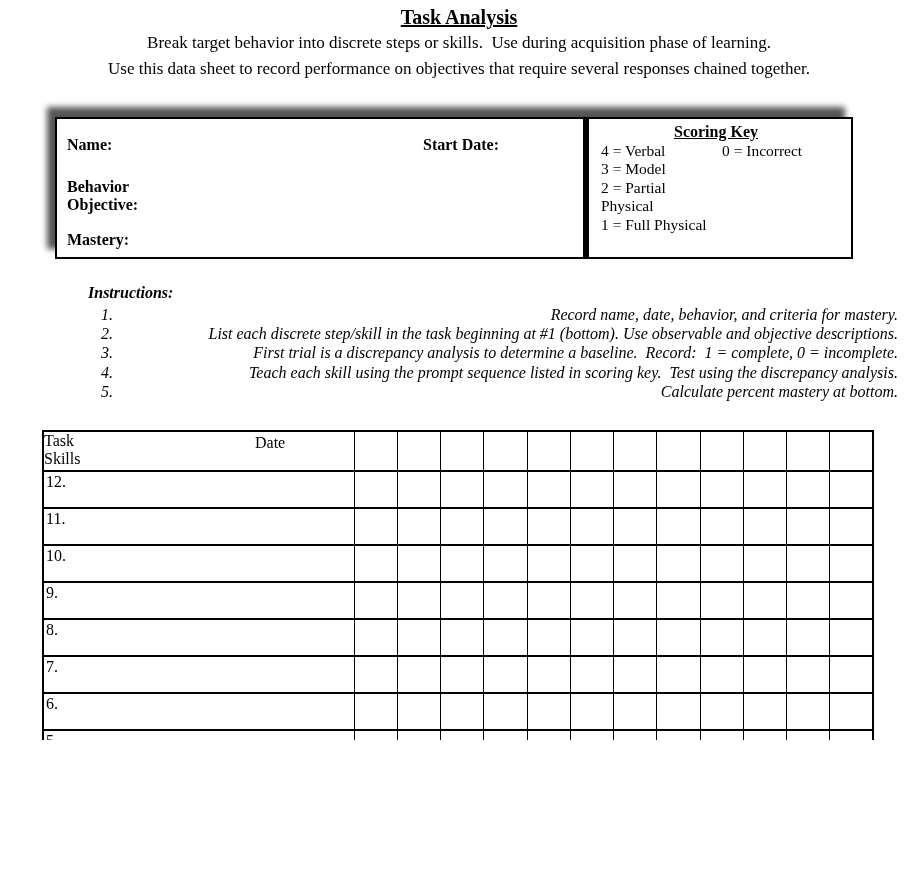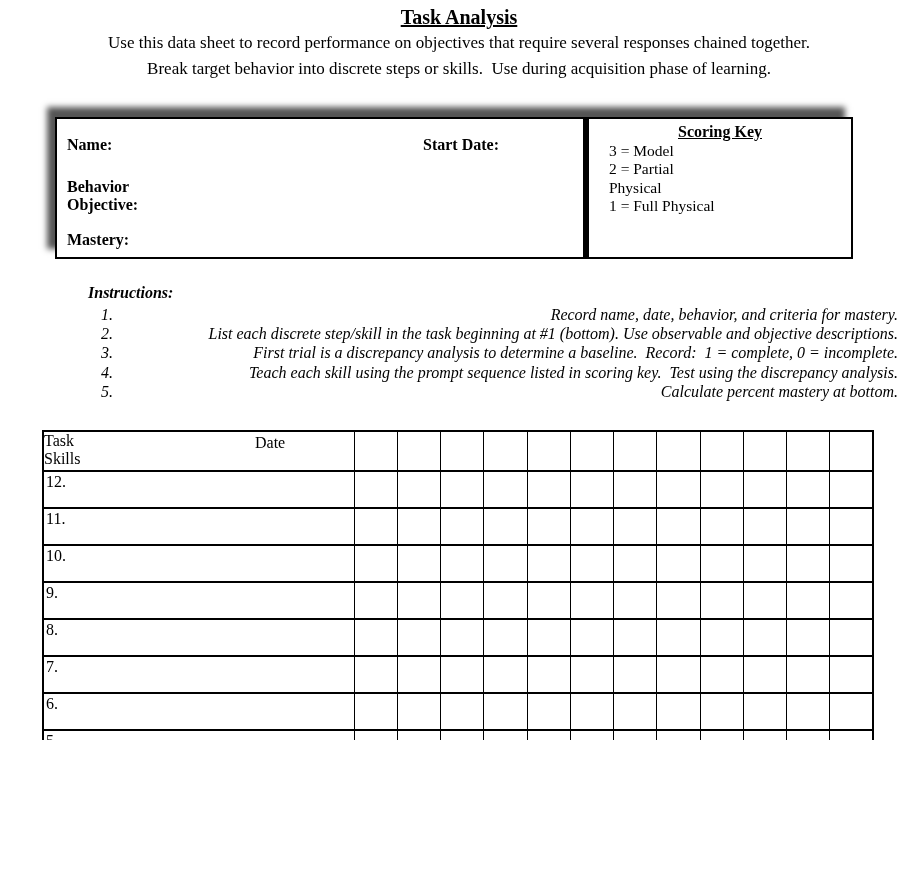--- a/index.html
+++ b/index.html
@@ -38,21 +38,21 @@
     display:flex;
   }
   .info-left{position:relative;width:526px;}
   .field-label{position:absolute;font-weight:bold;font-size:16px;line-height:18px;}
   .pos-name{left:10px;top:17px;}
   .pos-startdate{left:366px;top:17px;}
   .pos-behavior{left:10px;top:59px;}
   .pos-objective{left:10px;top:77px;}
   .pos-mastery{left:10px;top:112px;}
   .divider{width:6px;background:var(--c-border);}
-  .info-right{flex:1;padding:3px 6px 0 20px;font-size:15.5px;}
+  .info-right{flex:1;padding:3px 6px 0 12px;font-size:15.5px;}
   .sk-title{
     text-align:center;font-weight:bold;text-decoration:underline;
     font-size:16px;line-height:20px;margin-right:14px;
   }
   .sk-row{line-height:18.4px;white-space:pre-wrap;}
   .sk-left{display:inline-block;width:121px;white-space:pre-wrap;}
   
   .instructions{position:absolute;left:88px;top:283px;width:810px;font-style:italic;}
   .inst-heading{font-weight:bold;font-size:16px;line-height:20px;}
   .instructions ol{
@@ -84,35 +84,36 @@
     padding:1px 0 0 2px;line-height:18px;
   }
 </style>
 </head>
 <body>
 
 <div class="page">
 
   <div class="doc-header">
     <h1 class="title">Task Analysis</h1>
+    <p class="desc">Break target behavior into discrete steps or skills.  Use during acquisition phase of learning.</p>
     <p class="desc">Use this data sheet to record performance on objectives that require several responses chained together.</p>
-    <p class="desc">Break target behavior into discrete steps or skills.  Use during acquisition phase of learning.</p>
   </div>
 
   <div class="info-box">
     <div class="info-left">
       <span class="field-label pos-name">Name:</span>
       <span class="field-label pos-startdate">Start Date:</span>
       <span class="field-label pos-behavior">Behavior</span>
       <span class="field-label pos-objective">Objective:</span>
       <span class="field-label pos-mastery">Mastery:</span>
     </div>
     <div class="divider"></div>
     <div class="info-right">
       <div class="sk-title">Scoring Key</div>
+      <div class="sk-row"><span class="sk-left">4 = Verbal</span><span class="sk-right">0 = Incorrect</span></div>
       <div class="sk-row"><span class="sk-left">3 = Model</span><span class="sk-right"></span></div>
       <div class="sk-row"><span class="sk-left">2 = Partial Physical</span><span class="sk-right"></span></div>
       <div class="sk-row"><span class="sk-left">1 = Full Physical</span><span class="sk-right"></span></div>
     </div>
   </div>
 
   <div class="instructions">
     <div class="inst-heading">Instructions:</div>
     <ol>
       <li>Record name, date, behavior, and criteria for mastery.</li>

